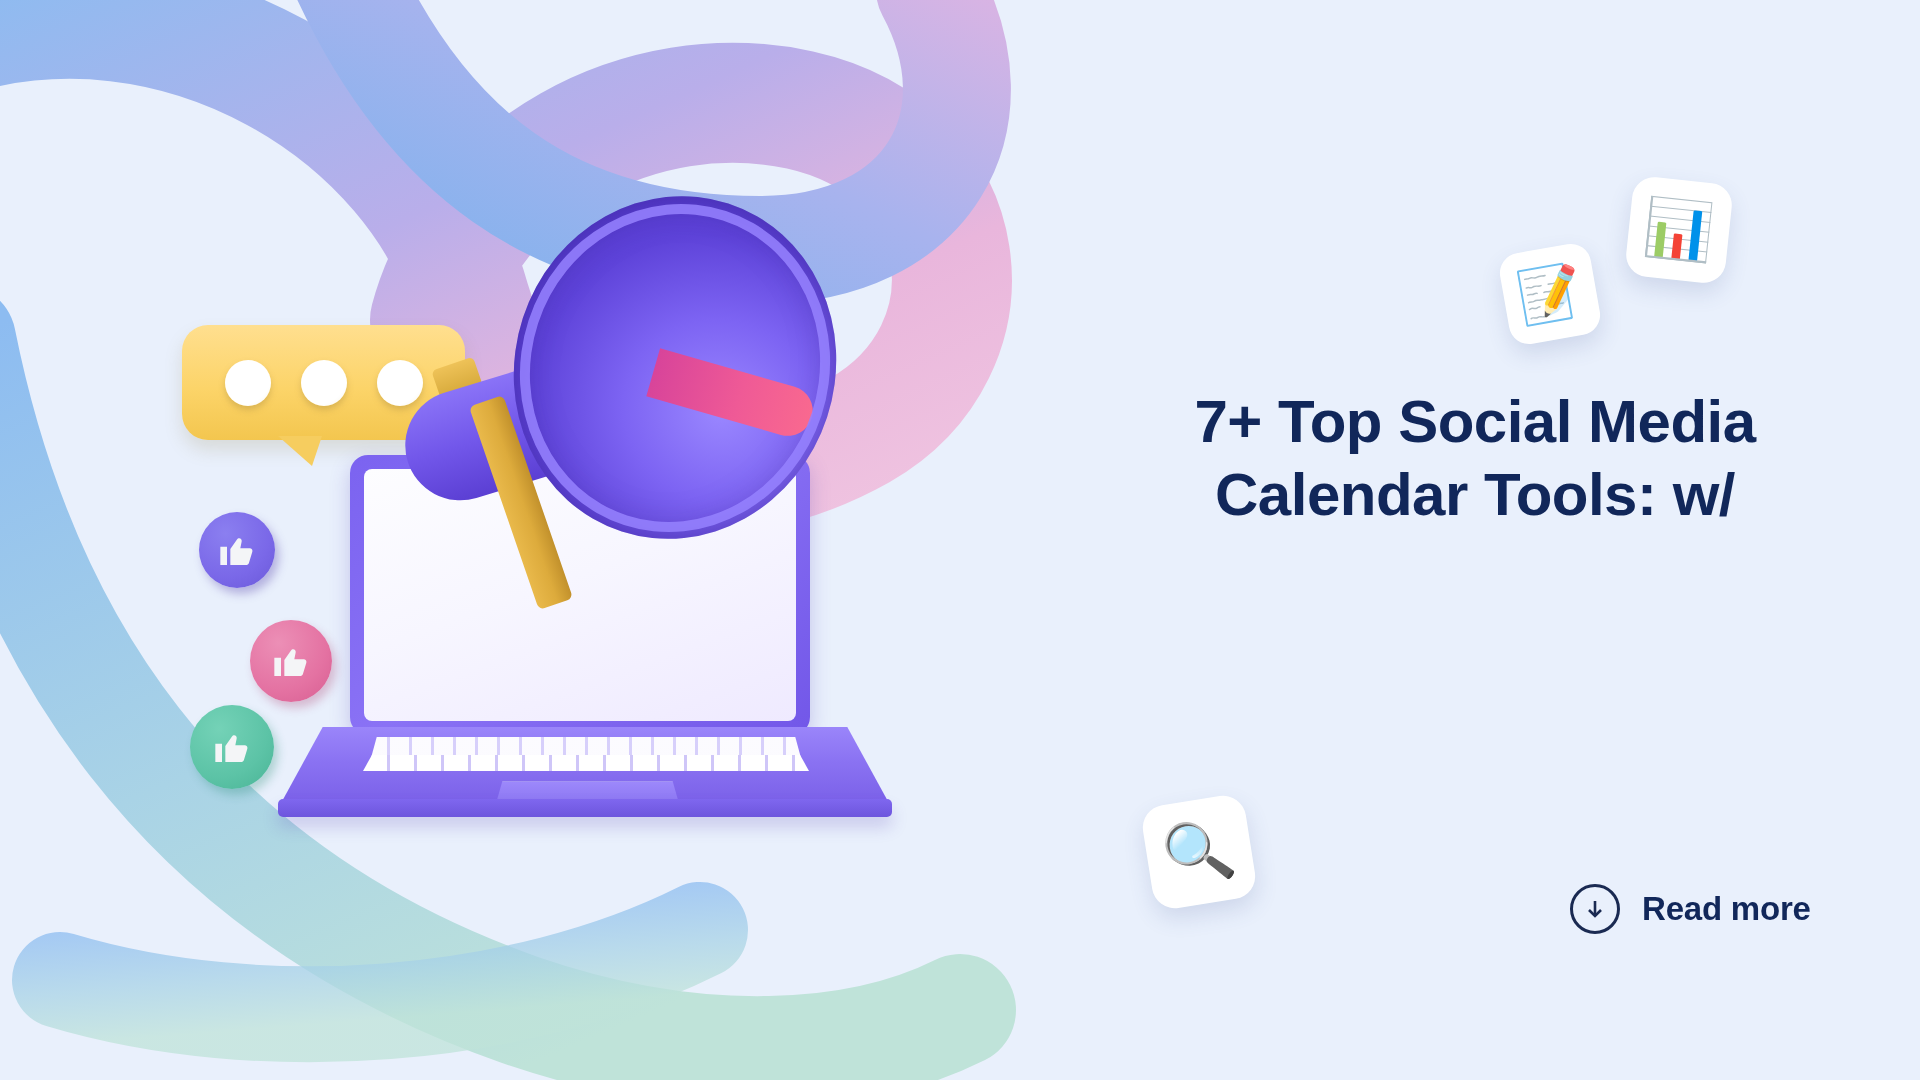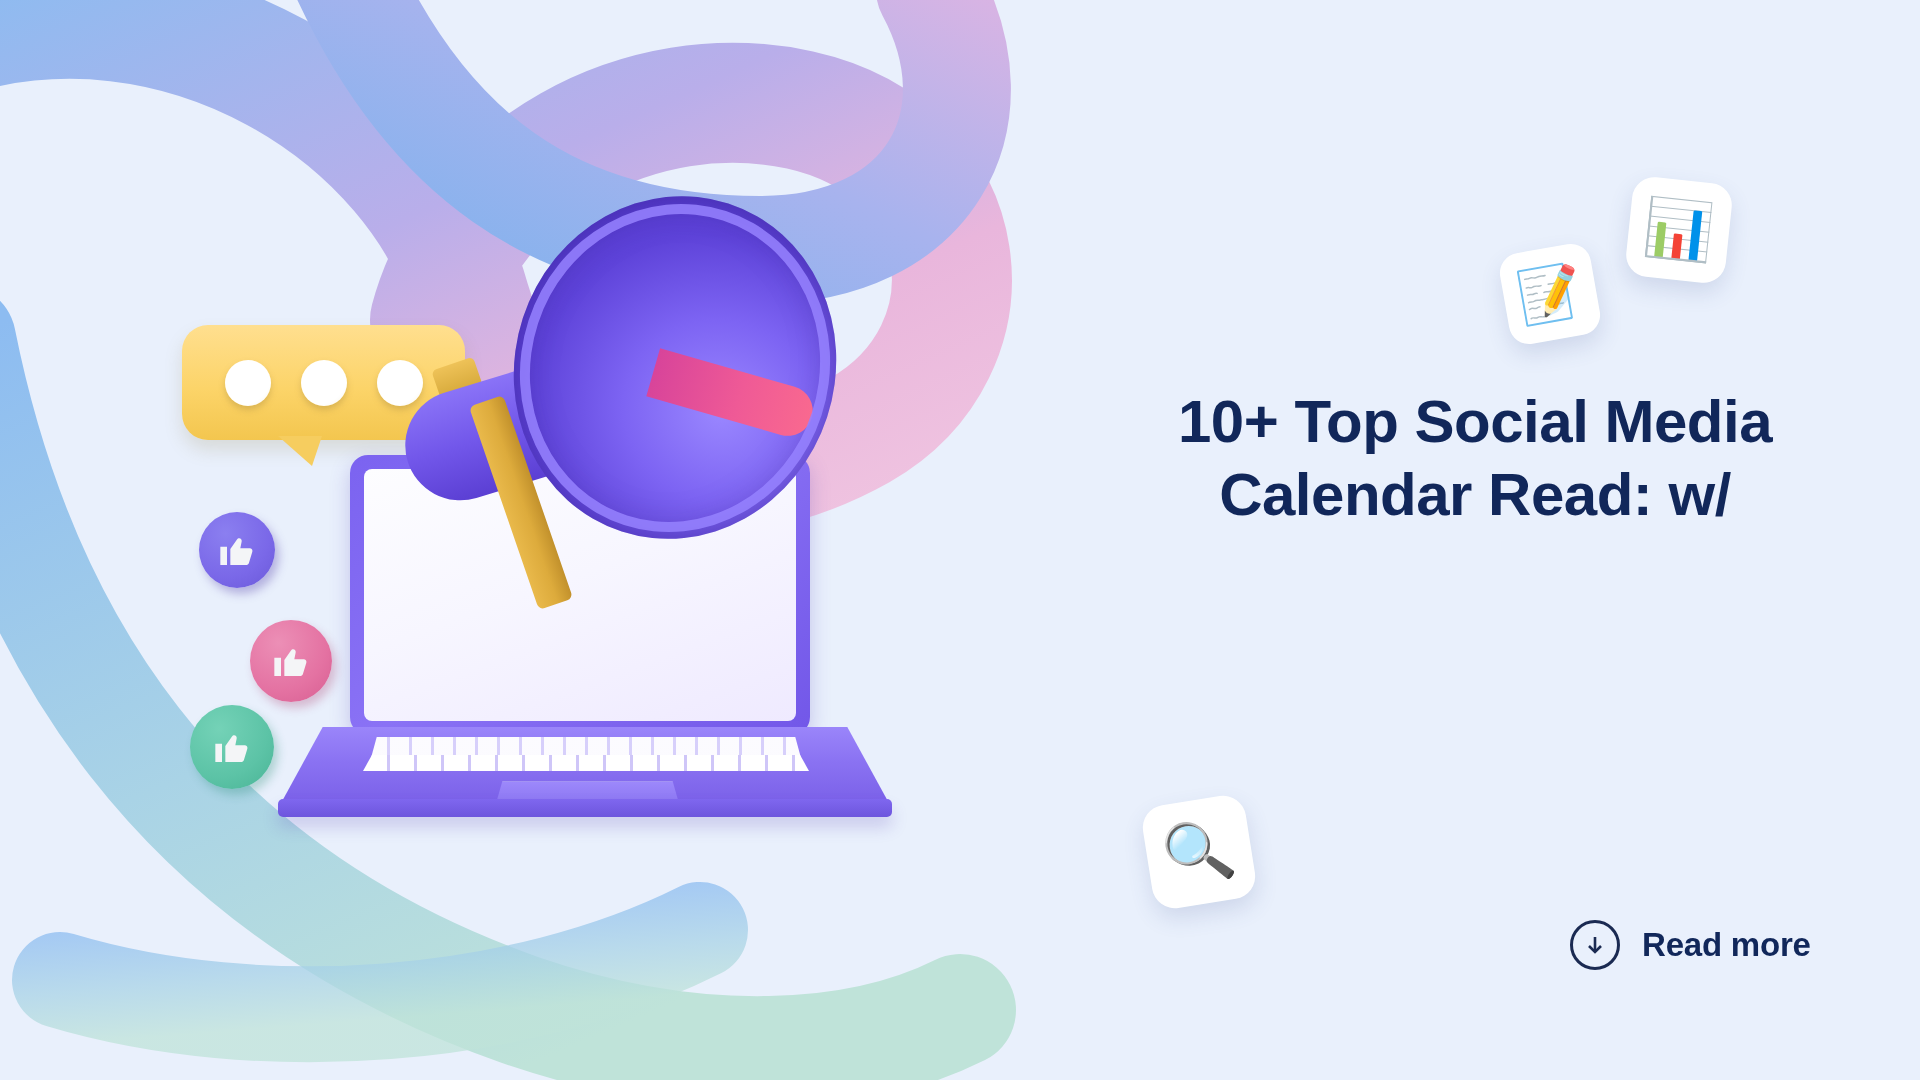--- a/index.html
+++ b/index.html
@@ -161,21 +161,21 @@
   .sticker span { line-height:1; }
   .sticker.memo  { left:1504px; top:248px; width:92px; height:92px; transform:rotate(-10deg); }
   .sticker.memo span { font-size:52px; }
   .sticker.chart { left:1629px; top:180px; width:100px; height:100px; transform:rotate(6deg); }
   .sticker.chart span { font-size:56px; }
   .sticker.search{ left:1147px; top:800px; width:104px; height:104px; transform:rotate(-9deg); }
   .sticker.search span { font-size:58px; }
 
   
   .read-more {
-    position:absolute; left:1570px; top:920px;
+    position:absolute; left:1570px; top:884px;
     display:flex; align-items:center; gap:22px;
     color:#11275a; cursor:pointer;
   }
   .read-more .circle {
     width:50px; height:50px; border-radius:50%;
     border:3px solid #1a2a52;
     display:flex; align-items:center; justify-content:center;
   }
   .read-more .circle svg { width:24px; height:24px; stroke:#1a2a52; fill:none; stroke-width:2.6; }
   .read-more .label { font-size:33px; font-weight:700; letter-spacing:-.2px; }
@@ -264,22 +264,22 @@
     <span>📝</span>
   </div>
   <div class="sticker chart">
     <span>📊</span>
   </div>
   <div class="sticker search">
     <span>🔍</span>
   </div>
 
   <h1 class="headline">
-    <span class="ln">10+ Top Social Media</span>
-    <span class="ln">Calendar Read: w/</span>
+    <span class="ln">7+ Top Social Media</span>
+    <span class="ln">Calendar Tools: w/</span>
   </h1>
 
   <div class="read-more">
     <span class="circle">
       <svg viewBox="0 0 24 24">
         <line x1="12" y1="4" x2="12" y2="19"></line>
         <polyline points="6,13 12,19 18,13"></polyline>
       </svg>
     </span>
     <span class="label">Read more</span>

